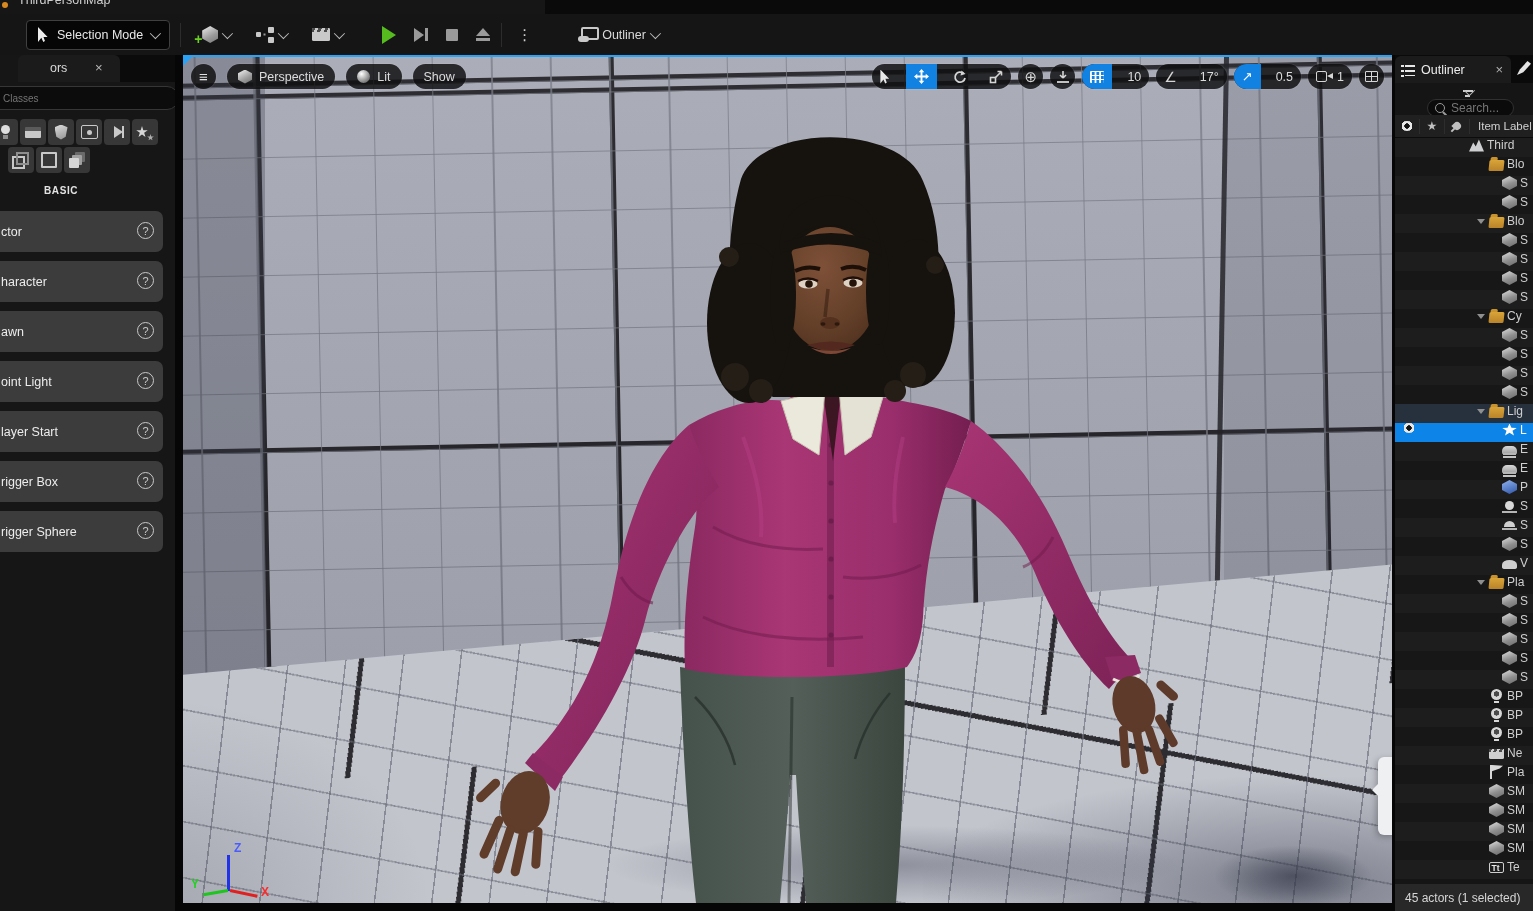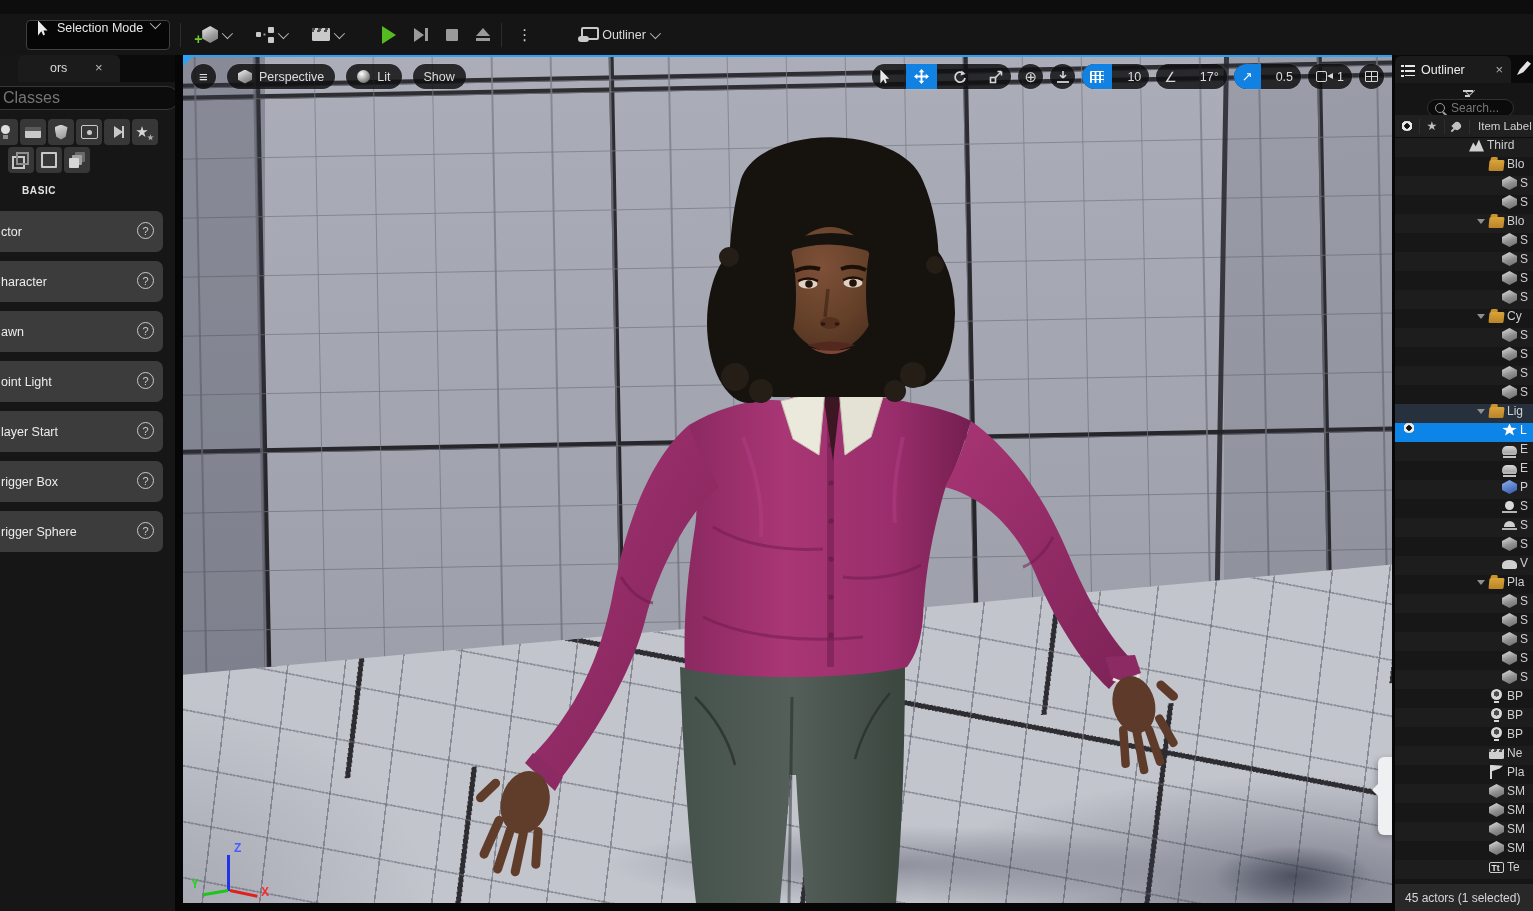--- a/index.html
+++ b/index.html
@@ -8,21 +8,21 @@
 
   
   .tabbar{position:absolute;left:0;top:0;width:100%;height:14px;background:#161616;overflow:hidden;}
   .tabbar .dark-right{position:absolute;left:545px;top:0;right:0;height:14px;background:#0a0a0a;}
   .tabbar .tab-dot{position:absolute;left:2px;top:2px;width:6px;height:6px;border-radius:50%;background:#d98a1e;}
   .tabbar .tab-label{position:absolute;left:18px;top:-7px;font-size:12.5px;color:#cfcfcf;white-space:nowrap;}
 
   
   .toolbar{position:absolute;left:0;top:14px;width:100%;height:41px;background:#151515;display:flex;align-items:center;padding-left:26px;box-sizing:border-box;}
   .tb-sep{width:1px;height:24px;background:#2c2c2c;margin:0 10px;flex:none;}
-  .selmode{height:28px;background:#060606;border:1px solid #404040;border-radius:4px;display:flex;align-items:flex-start;gap:7px;padding:0 11px;font-size:12.5px;color:#e8e8e8;cursor:default;}
+  .selmode{height:28px;background:#060606;border:1px solid #404040;border-radius:4px;display:flex;align-items:center;gap:7px;padding:0 11px;font-size:12.5px;color:#e8e8e8;cursor:default;}
   .cursor-ico{width:12px;height:15px;background:#ececec;clip-path:polygon(0 0,0 100%,28% 72%,44% 100%,58% 94%,46% 66%,80% 66%);flex:none;}
   .chev{width:7px;height:7px;border-right:1.8px solid #b9b9b9;border-bottom:1.8px solid #b9b9b9;transform:rotate(45deg) translateY(-2px);flex:none;}
   .tb-btn{display:flex;align-items:center;gap:4px;padding:4px 7px;border-radius:3px;}
   .cube{width:16px;height:17px;background:linear-gradient(150deg,#f0f0f0,#9a9a9a 60%,#787878);clip-path:polygon(50% 0,100% 26%,100% 74%,50% 100%,0 74%,0 26%);position:relative;}
   .cube-plus{position:absolute;margin-left:-8px;margin-top:9px;color:#6ad01f;font-weight:bold;font-size:14px;line-height:1;}
   .bp-ico{position:relative;width:18px;height:16px;}
   .bp-ico::before{content:"";position:absolute;left:0;top:5px;width:5px;height:5px;background:#c9c9c9;border-radius:1px;box-shadow:6px 0 0 -1.5px #9a9a9a;}
   .bp-ico::after{content:"";position:absolute;right:0;top:0;width:6px;height:6px;background:#c9c9c9;border-radius:1px;box-shadow:0 10px 0 #c9c9c9;}
   .clap{width:18px;height:13px;background:#c9c9c9;border-radius:1.5px;position:relative;}
   .clap::before{content:"";position:absolute;left:0;top:0;right:0;height:4px;background:repeating-linear-gradient(115deg,#4a4a4a 0 3px,#c9c9c9 3px 6px);border-radius:1.5px 1.5px 0 0;}
@@ -43,39 +43,39 @@
   
   .main{position:absolute;left:0;top:55px;width:1533px;height:856px;background:#060606;}
 
   
   .place{position:absolute;left:0;top:0;width:175px;height:856px;background:#161616;overflow:hidden;}
   .p-tabs{position:absolute;left:0;top:0;width:100%;height:27px;background:#0b0b0b;margin-left:48px;}
   .p-tab{position:absolute;left:-30px;top:0;width:102px;height:27px;background:#1b1b1b;border-radius:6px 6px 0 0;}
   .p-tab-label{position:absolute;left:32px;top:6px;font-size:12.5px;color:#d8d8d8;}
   .p-tab-close{position:absolute;left:77px;top:5px;font-size:13px;color:#b9b9b9;}
   .p-search{position:absolute;left:-12px;top:31px;width:177px;height:22px;background:#0c0c0c;border:1px solid #363636;border-radius:12px;display:flex;align-items:center;padding-left:12px;}
-  .p-search input{background:transparent;border:none;outline:none;color:#7a7a7a;font-size:16px;width:130px;font-family:inherit;}
+  .p-search input{background:transparent;border:none;outline:none;color:#7a7a7a;font-size:10px;width:130px;font-family:inherit;}
   .p-cats{position:absolute;left:-8px;top:64px;width:176px;display:flex;flex-wrap:wrap;gap:2px;}
   .pa-ico{width:26px;height:26px;background:#373737;border-radius:4px;position:relative;display:flex;align-items:center;justify-content:center;flex-direction:column;flex:none;}
   .p-cats .pa-ico:nth-child(7){margin-left:16px;}
   .pa-lights::before{content:"";width:9px;height:9px;border-radius:50%;background:#dedede;}
   .pa-lights::after{content:"";width:5px;height:4px;background:#8f8f8f;margin-top:1px;}
   .pa-cinematics::before{content:"";width:16px;height:11px;background:linear-gradient(#5a5a5a 0 4px,#c9c9c9 4px);border-radius:1px;}
   .pa-basic::before{content:"";width:13px;height:15px;background:linear-gradient(160deg,#dcdcdc,#8f8f8f);clip-path:polygon(50% 0,100% 18%,86% 82%,50% 100%,14% 82%,0 18%);}
   .pa-media::before{content:"";width:15px;height:12px;border:1.5px solid #c9c9c9;border-radius:2px;}
   .pa-media::after{content:"";position:absolute;width:5px;height:5px;border-radius:50%;background:#c9c9c9;}
   .pa-players::before{content:"";width:0;height:0;border-left:9px solid #c9c9c9;border-top:6px solid transparent;border-bottom:6px solid transparent;margin-left:3px;}
   .pa-players::after{content:"";position:absolute;right:6px;width:2.5px;height:12px;background:#c9c9c9;}
   .pa-visual-effects::before{content:"";width:12px;height:12px;background:#d6d6d6;clip-path:polygon(50% 0,61% 35%,98% 35%,68% 57%,79% 91%,50% 70%,21% 91%,32% 57%,2% 35%,39% 35%);margin-left:-6px;}
   .pa-visual-effects::after{content:"";position:absolute;right:4px;bottom:4px;width:7px;height:7px;background:#adadad;clip-path:polygon(50% 0,61% 35%,98% 35%,68% 57%,79% 91%,50% 70%,21% 91%,32% 57%,2% 35%,39% 35%);}
   .pa-geometry::before{content:"";width:9px;height:9px;border:2px solid #c9c9c9;margin-left:-6px;margin-top:4px;}
   .pa-geometry::after{content:"";position:absolute;right:5px;top:5px;width:9px;height:9px;border:2px solid #8f8f8f;}
   .pa-volumes::before{content:"";width:12px;height:12px;border:2px solid #c9c9c9;border-radius:1px;}
   .pa-all-classes::before{content:"";width:10px;height:10px;background:#d6d6d6;border-radius:1px;box-shadow:3px -3px 0 #a0a0a0,6px -6px 0 #6a6a6a;margin-left:-6px;margin-top:6px;}
-  .p-section{position:absolute;left:22px;top:130px;font-size:10px;font-weight:bold;letter-spacing:.6px;color:#e2e2e2;}
+  .p-section{position:absolute;left:44px;top:130px;font-size:10px;font-weight:bold;letter-spacing:.6px;color:#e2e2e2;}
   .p-items{position:absolute;left:0;top:156px;width:100%;}
   .p-card{position:relative;margin:0 12px 9px -16px;height:41px;background:#3c3c3c;border-radius:7px;display:flex;align-items:center;}
   .p-card-label{padding-left:17px;font-size:12.5px;color:#ececec;}
   .p-q{position:absolute;right:9px;top:11px;width:17px;height:17px;border:1.5px solid #c9c9c9;border-radius:50%;color:#c9c9c9;font-size:11px;display:flex;align-items:center;justify-content:center;box-sizing:border-box;}
 
   
   .viewport{position:absolute;left:183px;top:0;width:1209px;height:848px;background:#a7aab6;overflow:hidden;border-top:2px solid #2aa3f7;box-sizing:border-box;}
   .vp-corner{position:absolute;left:0;top:0;width:0;height:0;border-top:9px solid #2aa3f7;border-right:9px solid transparent;z-index:4;}
   .wall{position:absolute;left:-40px;top:-30px;width:1300px;height:720px;transform:rotate(-1.1deg);
     background-color:#a7aab6;
@@ -196,20 +196,25 @@
   .oi-flag::after{content:"";position:absolute;left:3px;top:0;width:11px;height:7px;background:#d8d8d8;clip-path:polygon(0 0,100% 10%,70% 50%,0 90%);}
   .oi-text{border:1.3px solid #cfcfcf;border-radius:2px;height:11px;margin-top:1px;box-sizing:border-box;}
   .oi-text::after{content:"Tt";position:absolute;left:1.5px;top:-0.5px;font-size:8.5px;color:#e8e8e8;font-weight:bold;}
   .o-footer{position:absolute;left:0;bottom:0;width:100%;height:27px;background:#282828;display:flex;align-items:center;padding-left:10px;box-sizing:border-box;font-size:12px;color:#d6d6d6;}
 </style>
 </head>
 <body>
 
 <div id="root">
 
+  <div class="tabbar">
+    <span class="tab-dot"></span>
+    <span class="tab-label">ThirdPersonMap</span>
+    <span class="dark-right"></span>
+  </div>
 
   <div class="toolbar">
     <div class="selmode">
       <span class="cursor-ico"></span>
       <span>Selection Mode</span>
       <span class="chev"></span>
     </div>
     <span class="tb-sep"></span>
     <div class="tb-btn" style="margin-left:4px;">
       <span class="cube"></span>

